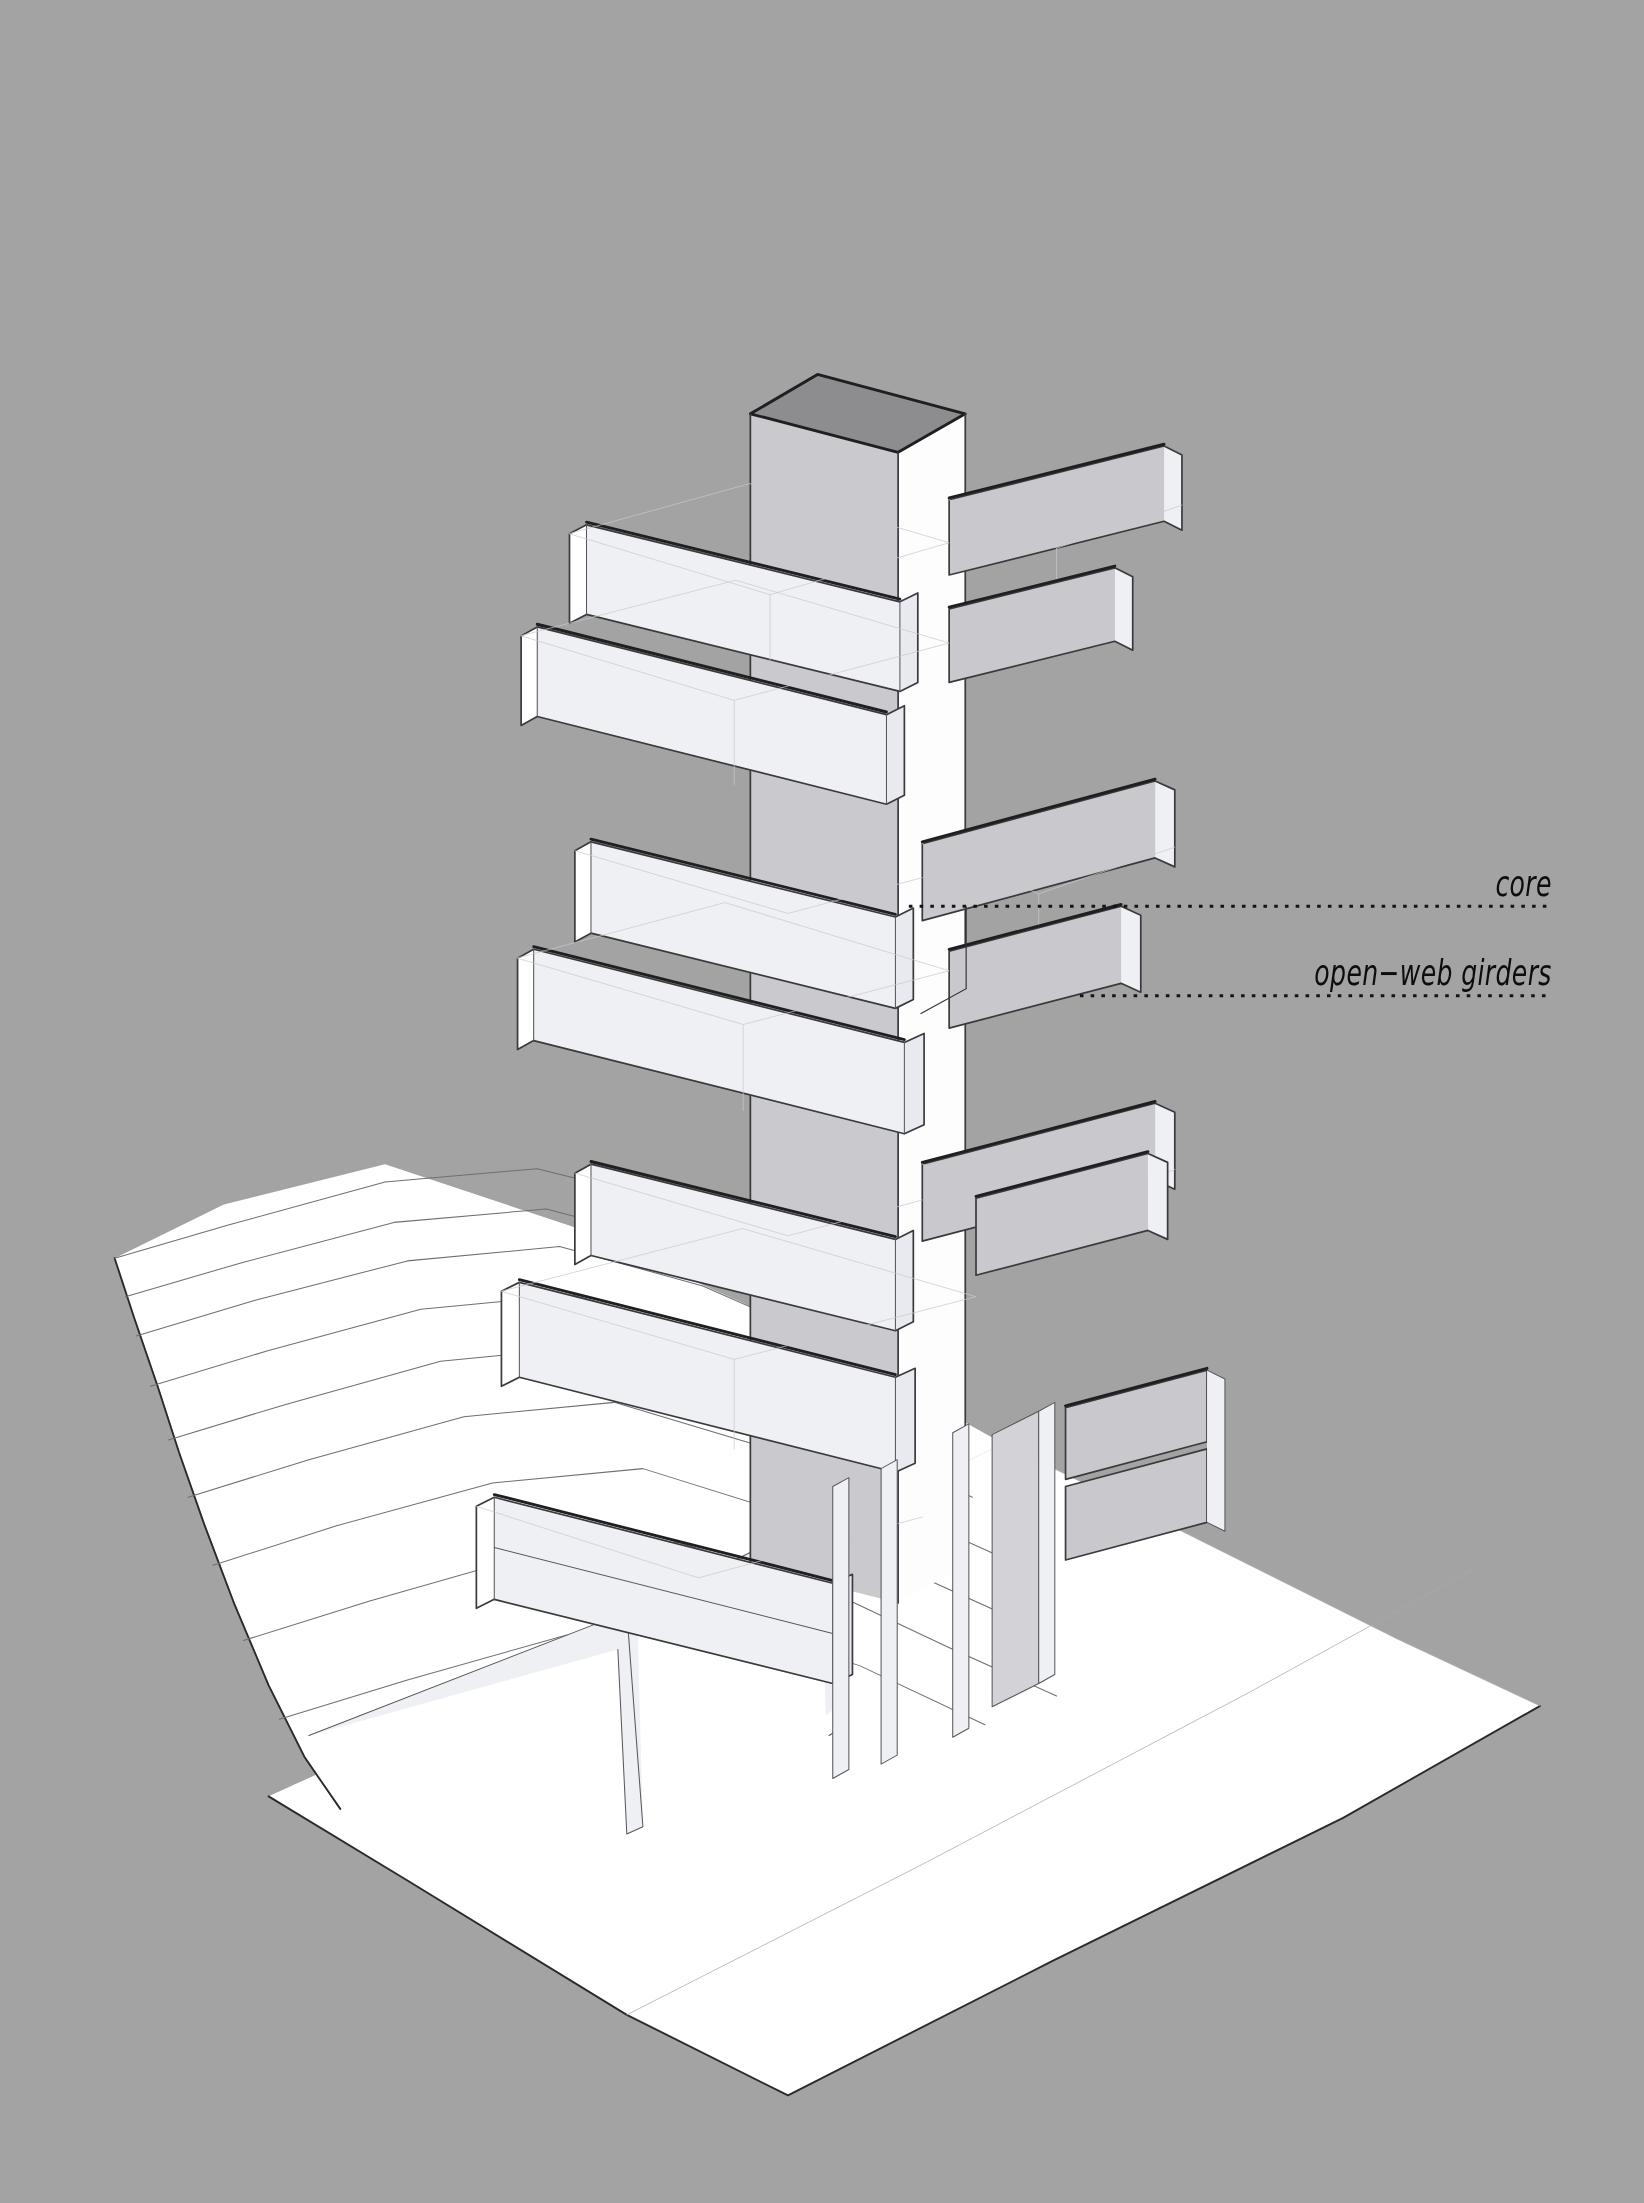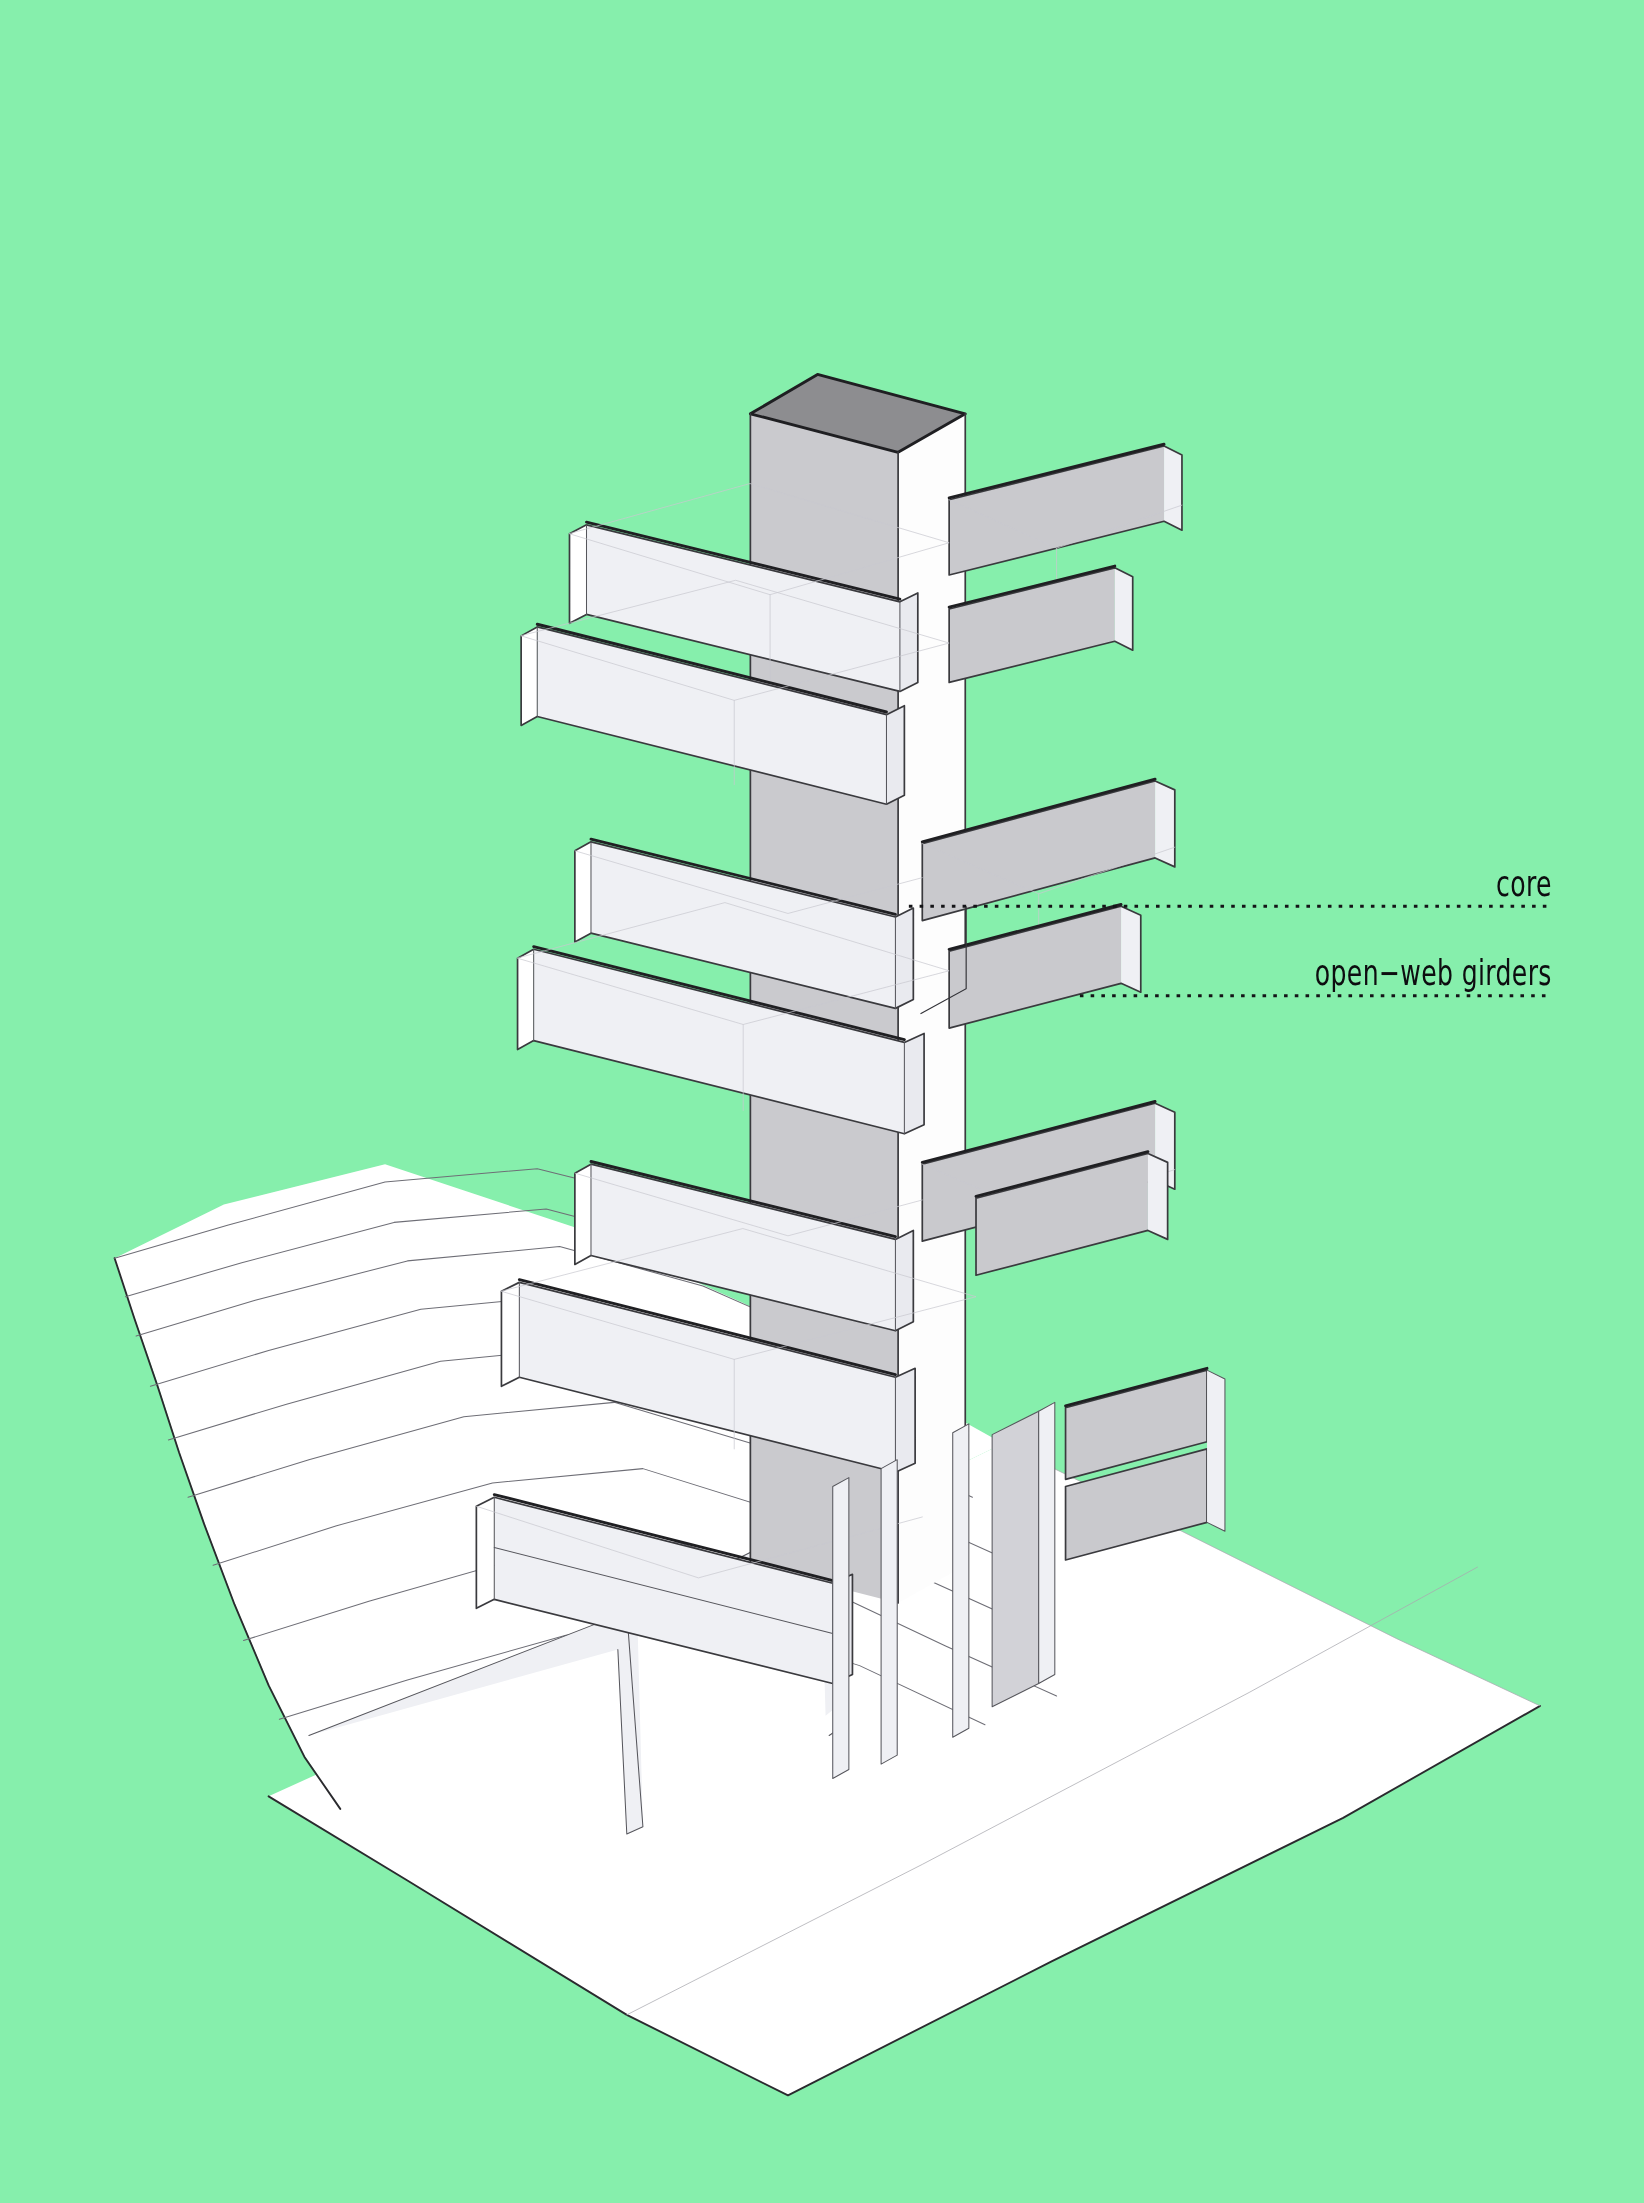--- a/index.html
+++ b/index.html
@@ -6,21 +6,22 @@
   html,body{margin:0;padding:0;background:#ffffff;}
   body{
     width:1644px;height:2203px;
     font-family:"Liberation Sans", sans-serif;
     overflow:hidden;
     position:relative;
   }
   #sheet{
     position:absolute;inset:0;
     width:1644px;height:2203px;
-    background:#86efac;
+    background:#a3a3a3;
+    font-style:italic;
   }
   svg#drawing{display:block;width:1644px;height:2203px;}
 
   
   .edge-heavy{stroke:#1f1f22;stroke-width:3.2;fill:none;stroke-linejoin:round;stroke-linecap:round;}
   .edge-mid{stroke:#3a3a3e;stroke-width:1.9;fill:none;stroke-linejoin:round;stroke-linecap:round;}
   .edge-thin{stroke:#56565c;stroke-width:1.15;fill:none;stroke-linejoin:round;stroke-linecap:round;}
   .edge-hair{stroke:#a9a9b0;stroke-width:0.85;fill:none;stroke-linejoin:round;stroke-linecap:round;}
   .edge-ghost{stroke:#c8c8cf;stroke-width:0.8;fill:none;stroke-linejoin:round;stroke-linecap:round;}
 

